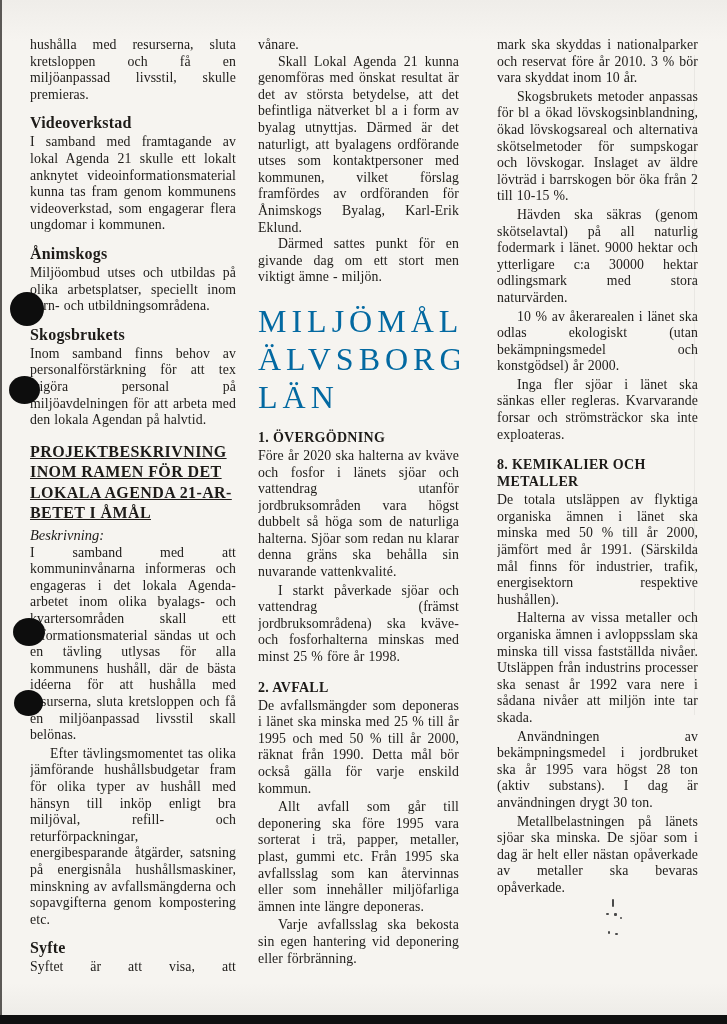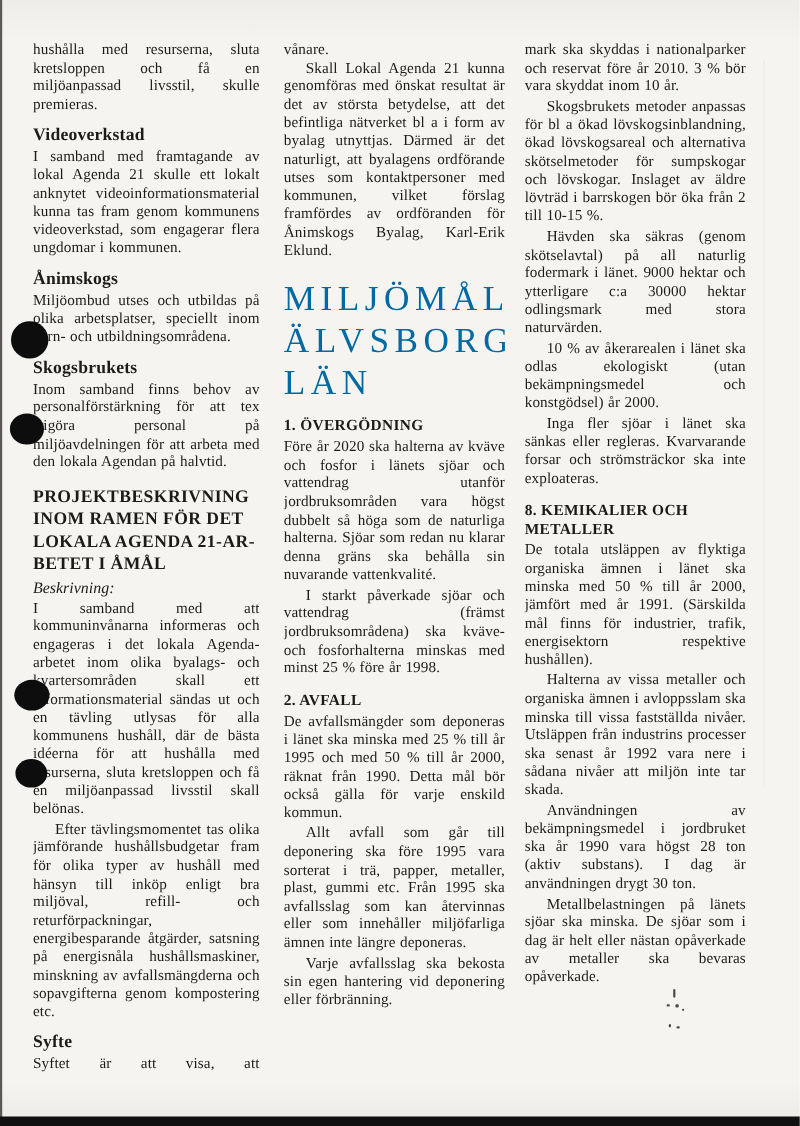--- a/index.html
+++ b/index.html
@@ -6,29 +6,29 @@
   body{
     width:727px;height:1024px;position:relative;overflow:hidden;
     background:linear-gradient(180deg,#efede9 0%,#f6f4f0 4%,#f6f4f0 96%,#eceae6 100%);
     font-family:"Liberation Serif","DejaVu Serif",serif;
     color:#1d1b18;
   }
   .page{position:absolute;inset:0;}
   .col{position:absolute;top:37px;overflow:hidden;}
   .col1{left:30px;width:206px;height:940px;}
   .col2{left:258px;width:201px;height:940px;}
-  .col3{left:477px;width:201px;height:940px;}
+  .col3{left:497px;width:201px;height:940px;}
   p.body{
     margin:0;font-size:13.8px;line-height:16.6px;text-align:justify;
     letter-spacing:0.1px;word-spacing:0.5px;
   }
   p.ind{text-indent:20px;}
   p.gap{margin-top:2px;}
   h3.sub{font-size:16px;line-height:18px;margin:11px 0 2px 0;font-weight:bold;letter-spacing:0.2px;}
-  h2.big{font-size:16px;line-height:20.5px;margin:13px 0 3px 0;font-weight:bold;letter-spacing:0.4px;white-space:pre-line;}
+  h2.big{font-size:16px;line-height:20.5px;margin:13px 0 3px 0;font-weight:bold;letter-spacing:0.4px;white-space:pre-line;text-decoration:underline;}
   .ital{font-style:italic;font-size:14.5px;line-height:17px;margin:2px 0 1px 0;}
   h1.title{
     font-size:32px;line-height:38px;font-weight:500;letter-spacing:5px;
     margin:16px 0 11px 0;white-space:pre-line;color:#0369a1;
   }
   h4.sec{font-size:14px;line-height:17px;margin:13px 0 2px 0;font-weight:bold;letter-spacing:0.3px;white-space:pre-line;}
   
   .edge-left{position:absolute;left:0;top:0;width:2px;height:1016px;background:rgba(40,38,35,0.75);}
   .bottom-bar{position:absolute;left:0;top:1015px;width:727px;height:9px;background:#101010;}
   .hole{position:absolute;background:#0d0d0d;border-radius:50%;}
@@ -66,20 +66,21 @@
     <p class="body">I samband med att kommuninvånarna informeras och engageras i det lokala Agenda-arbetet inom olika byalags- och kvartersområden skall ett informationsmaterial sändas ut och en tävling utlysas för alla kommunens hushåll, där de bästa idéerna för att hushålla med resurserna, sluta kretsloppen och få en miljöanpassad livsstil skall belönas.</p>
     <p class="body ind gap">Efter tävlingsmomentet tas olika jämförande hushållsbudgetar fram för olika typer av hushåll med hänsyn till inköp enligt bra miljöval, refill- och returförpackningar, energibesparande åtgärder, satsning på energisnåla hushållsmaskiner, minskning av avfallsmängderna och sopavgifterna genom kompostering etc.</p>
     <h3 class="sub">Syfte</h3>
     <p class="body">Syftet är att visa, att miljöförbättrande åtgärder lönar sig samt att få fram råd och tips som främjar miljön.</p>
 
   </div>
 
   <div class="col col2">
     <p class="body">vånare.</p>
     <p class="body ind">Skall Lokal Agenda 21 kunna genomföras med önskat resultat är det av största betydelse, att det befintliga nätverket bl a i form av byalag utnyttjas. Därmed är det naturligt, att byalagens ordförande utses som kontaktpersoner med kommunen, vilket förslag framfördes av ordföranden för Ånimskogs Byalag, Karl-Erik Eklund.</p>
+    <p class="body ind">Därmed sattes punkt för en givande dag om ett stort men viktigt ämne - miljön.</p>
     <h1 class="title">MILJÖMÅL
 ÄLVSBORGS
 LÄN</h1>
     <h4 class="sec">1. ÖVERGÖDNING</h4>
     <p class="body">Före år 2020 ska halterna av kväve och fosfor i länets sjöar och vattendrag utanför jordbruksområden vara högst dubbelt så höga som de naturliga halterna. Sjöar som redan nu klarar denna gräns ska behålla sin nuvarande vattenkvalité.</p>
     <p class="body ind gap">I starkt påverkade sjöar och vattendrag (främst jordbruksområdena) ska kväve- och fosforhalterna minskas med minst 25 % före år 1998.</p>
     <h4 class="sec">2. AVFALL</h4>
     <p class="body">De avfallsmängder som deponeras i länet ska minska med 25 % till år 1995 och med 50 % till år 2000, räknat från 1990. Detta mål bör också gälla för varje enskild kommun.</p>
     <p class="body ind gap">Allt avfall som går till deponering ska före 1995 vara sorterat i trä, papper, metaller, plast, gummi etc. Från 1995 ska avfallsslag som kan återvinnas eller som innehåller miljöfarliga ämnen inte längre deponeras.</p>
     <p class="body ind gap">Varje avfallsslag ska bekosta sin egen hantering vid deponering eller förbränning.</p>
@@ -89,21 +90,21 @@
   <div class="col col3">
     <p class="body">mark ska skyddas i nationalparker och reservat före år 2010. 3 % bör vara skyddat inom 10 år.</p>
     <p class="body ind gap">Skogsbrukets metoder anpassas för bl a ökad lövskogsinblandning, ökad lövskogsareal och alternativa skötselmetoder för sumpskogar och lövskogar. Inslaget av äldre lövträd i barrskogen bör öka från 2 till 10-15 %.</p>
     <p class="body ind gap">Hävden ska säkras (genom skötselavtal) på all naturlig fodermark i länet. 9000 hektar och ytterligare c:a 30000 hektar odlingsmark med stora naturvärden.</p>
     <p class="body ind gap">10 % av åkerarealen i länet ska odlas ekologiskt (utan bekämpningsmedel och konstgödsel) år 2000.</p>
     <p class="body ind gap">Inga fler sjöar i länet ska sänkas eller regleras. Kvarvarande forsar och strömsträckor ska inte exploateras.</p>
     <h4 class="sec">8. KEMIKALIER OCH
 METALLER</h4>
     <p class="body">De totala utsläppen av flyktiga organiska ämnen i länet ska minska med 50 % till år 2000, jämfört med år 1991. (Särskilda mål finns för industrier, trafik, energisektorn respektive hushållen).</p>
     <p class="body ind gap">Halterna av vissa metaller och organiska ämnen i avloppsslam ska minska till vissa fastställda nivåer. Utsläppen från industrins processer ska senast år 1992 vara nere i sådana nivåer att miljön inte tar skada.</p>
-    <p class="body ind gap">Användningen av bekämpningsmedel i jordbruket ska år 1990 vara högst 28 ton (aktiv substans). I dag är användningen drygt 30 ton.</p>
+    <p class="body ind gap">Användningen av bekämpningsmedel i jordbruket ska år 1995 vara högst 28 ton (aktiv substans). I dag är användningen drygt 30 ton.</p>
     <p class="body ind gap">Metallbelastningen på länets sjöar ska minska. De sjöar som i dag är helt eller nästan opåverkade av metaller ska bevaras opåverkade.</p>
 
   </div>
 
   <div class="edge-left"></div>
   <div class="crease"></div>
   <div class="hole h1"></div>
   <div class="hole h2"></div>
   <div class="hole h3"></div>
   <div class="hole h4"></div>

